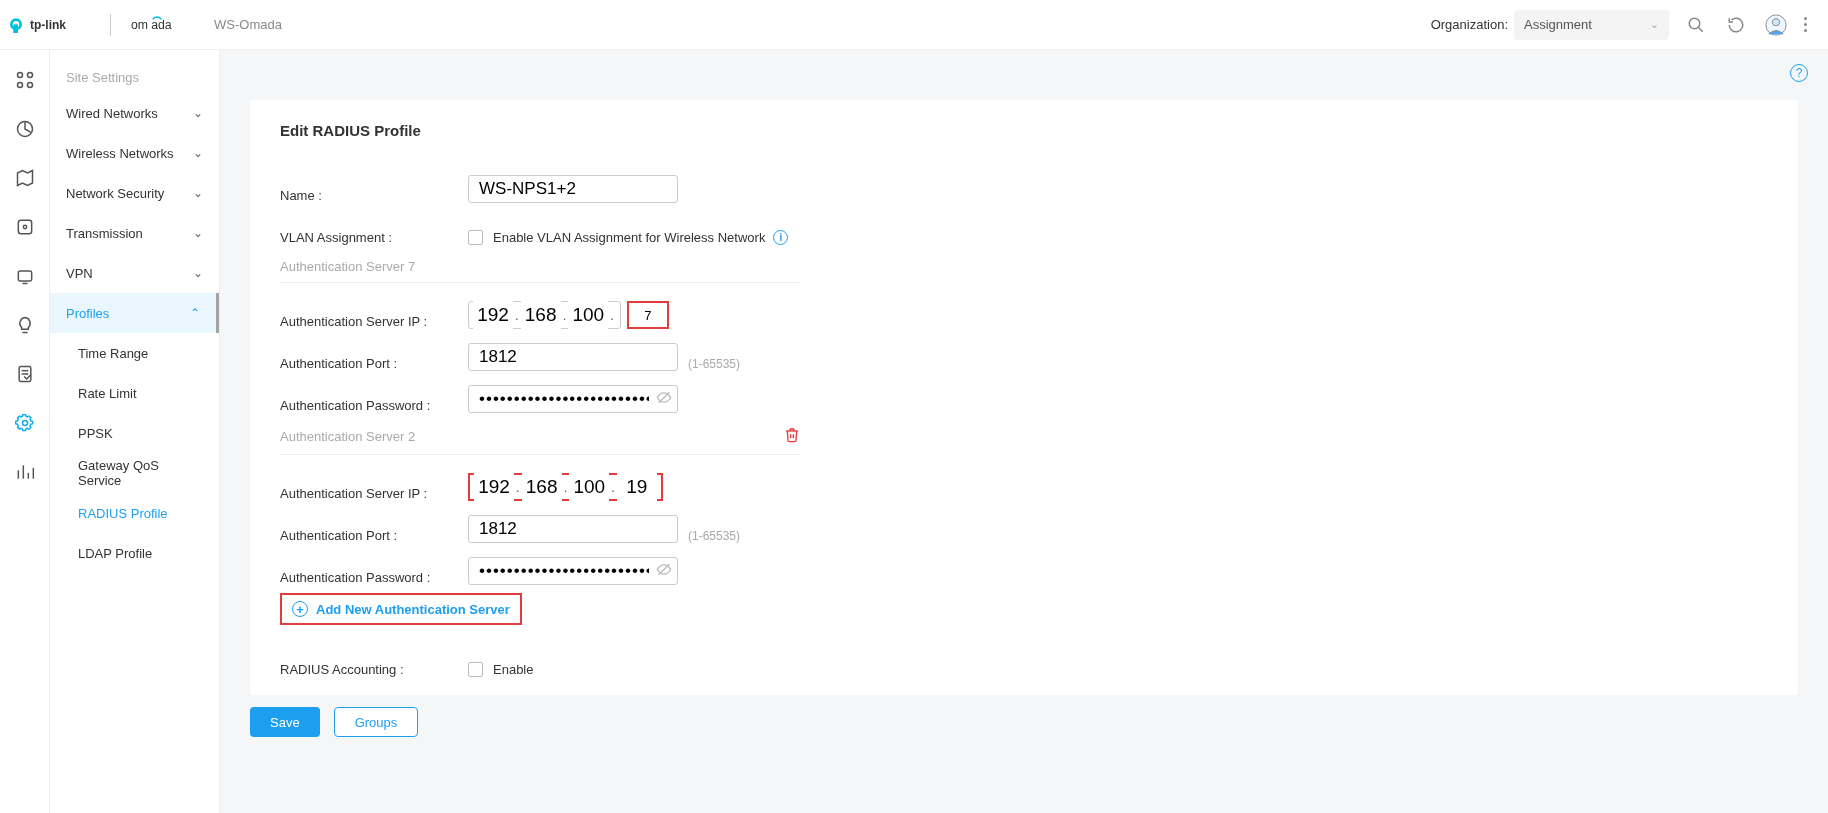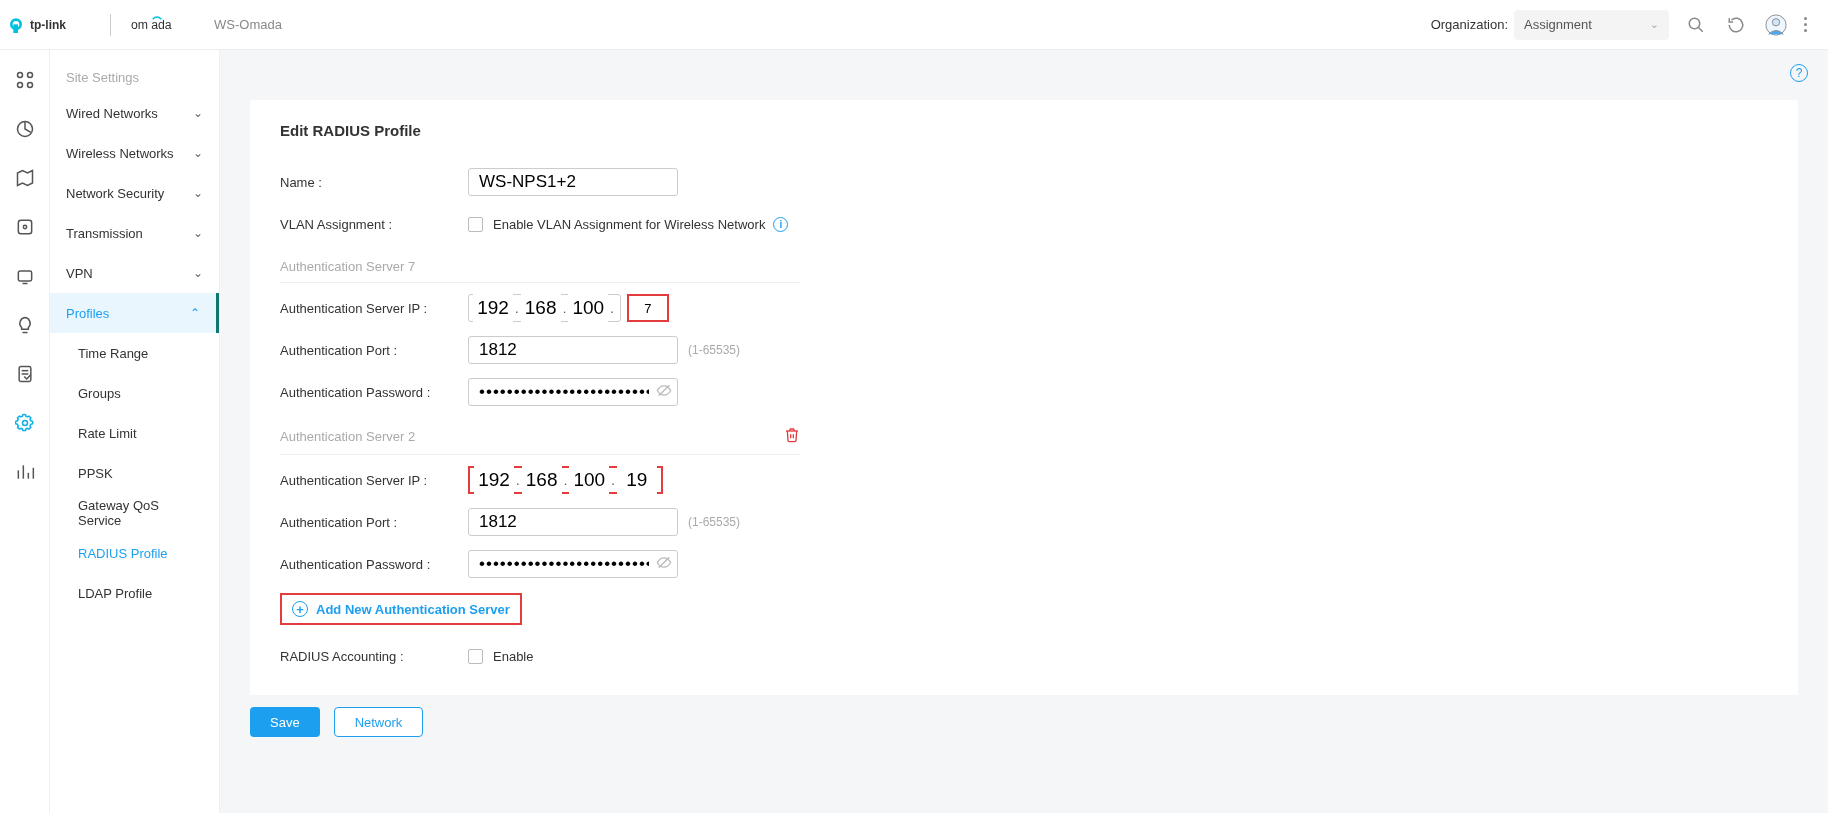--- a/index.html
+++ b/index.html
@@ -104,21 +104,21 @@
     justify-content:space-between;
     padding:0 16px;
     height:40px;
     color:#333;
     cursor:pointer;
   }
   .sidebar .nav-item .chev { color:#666; font-size:12px; }
   .sidebar .nav-item.active {
     background:#eaf6fe;
     color:#1d9ff0;
-    border-right:3px solid #0f766e;
+    border-right:3px solid #a3a3a3;
   }
   .sidebar .nav-item.active .chev { color:#1d9ff0; }
   .sidebar .sub-item {
     padding:0 16px 0 28px;
     height:40px;
     display:flex;
     align-items:center;
     color:#333;
     cursor:pointer;
   }
@@ -148,21 +148,21 @@
     padding:22px 30px 18px 30px;
     border-radius:2px;
   }
   .card h2 {
     font-size:15px;
     font-weight:bold;
     margin-bottom:22px;
   }
   .form-row {
     display:flex;
-    align-items:center;
+    align-items:flex-end;
     min-height:42px;
   }
   .form-row .label {
     width:188px;
     color:#333;
   }
   .form-row .label::after { content: " :"; }
   .form-row input[type=text].text {
     height:28px;
     border:1px solid #ccc;
@@ -412,23 +412,20 @@
       <span class="chev">⌄</span>
     </div>
     <div class="nav-item active">
       <span>Profiles</span>
       <span class="chev">⌃</span>
     </div>
     <div class="sub-item">
         <span>Time Range</span>
       </div>
     <div class="sub-item">
-        <span>Groups</span>
-      </div>
-    <div class="sub-item">
         <span>Rate Limit</span>
       </div>
     <div class="sub-item">
         <span>PPSK</span>
       </div>
     <div class="sub-item">
         <span>Gateway QoS Service</span>
       </div>
     <div class="sub-item active">
         <span>RADIUS Profile</span>
@@ -547,16 +544,16 @@
 
       <div class="form-row">
         <span class="label">RADIUS Accounting</span>
         <span class="checkbox"></span>
         <span class="checklabel">Enable</span>
       </div>
     </div>
 
     <div class="footer-buttons">
       <button class="btn btn-primary">Save</button>
-      <button class="btn btn-secondary">Network</button>
+      <button class="btn btn-secondary">Groups</button>
     </div>
   </div>
 </div>
 
 </body></html>

